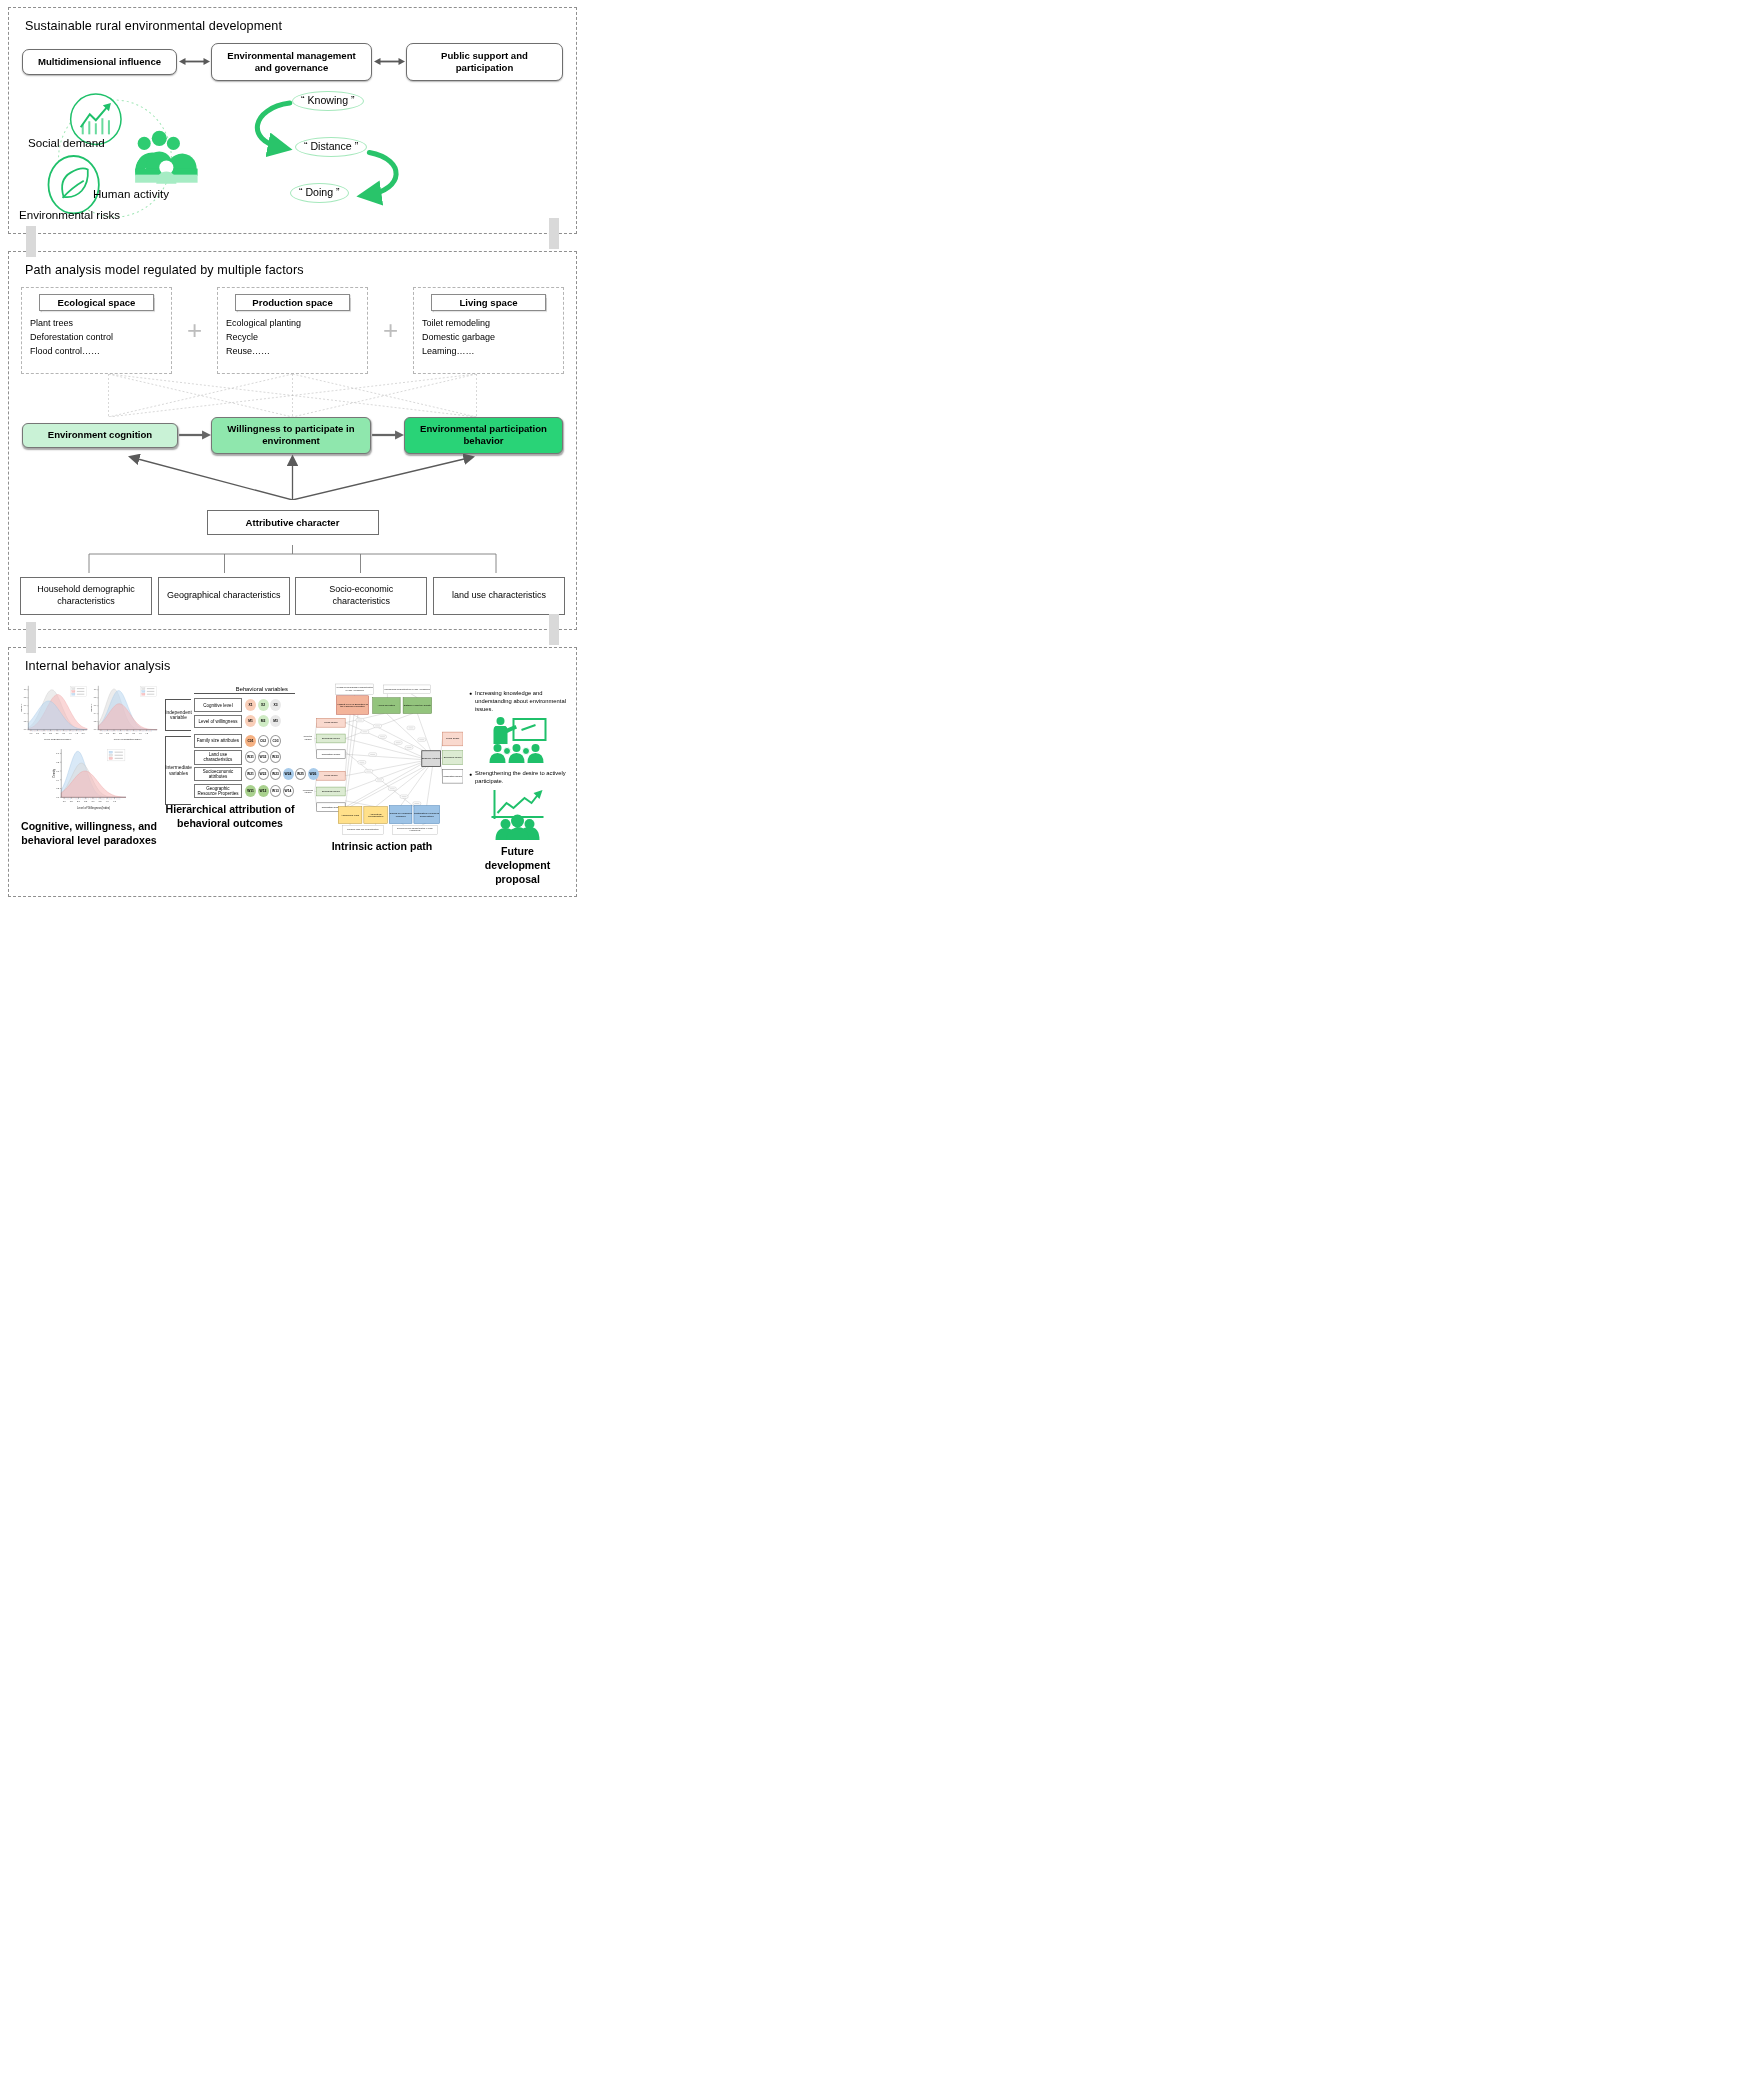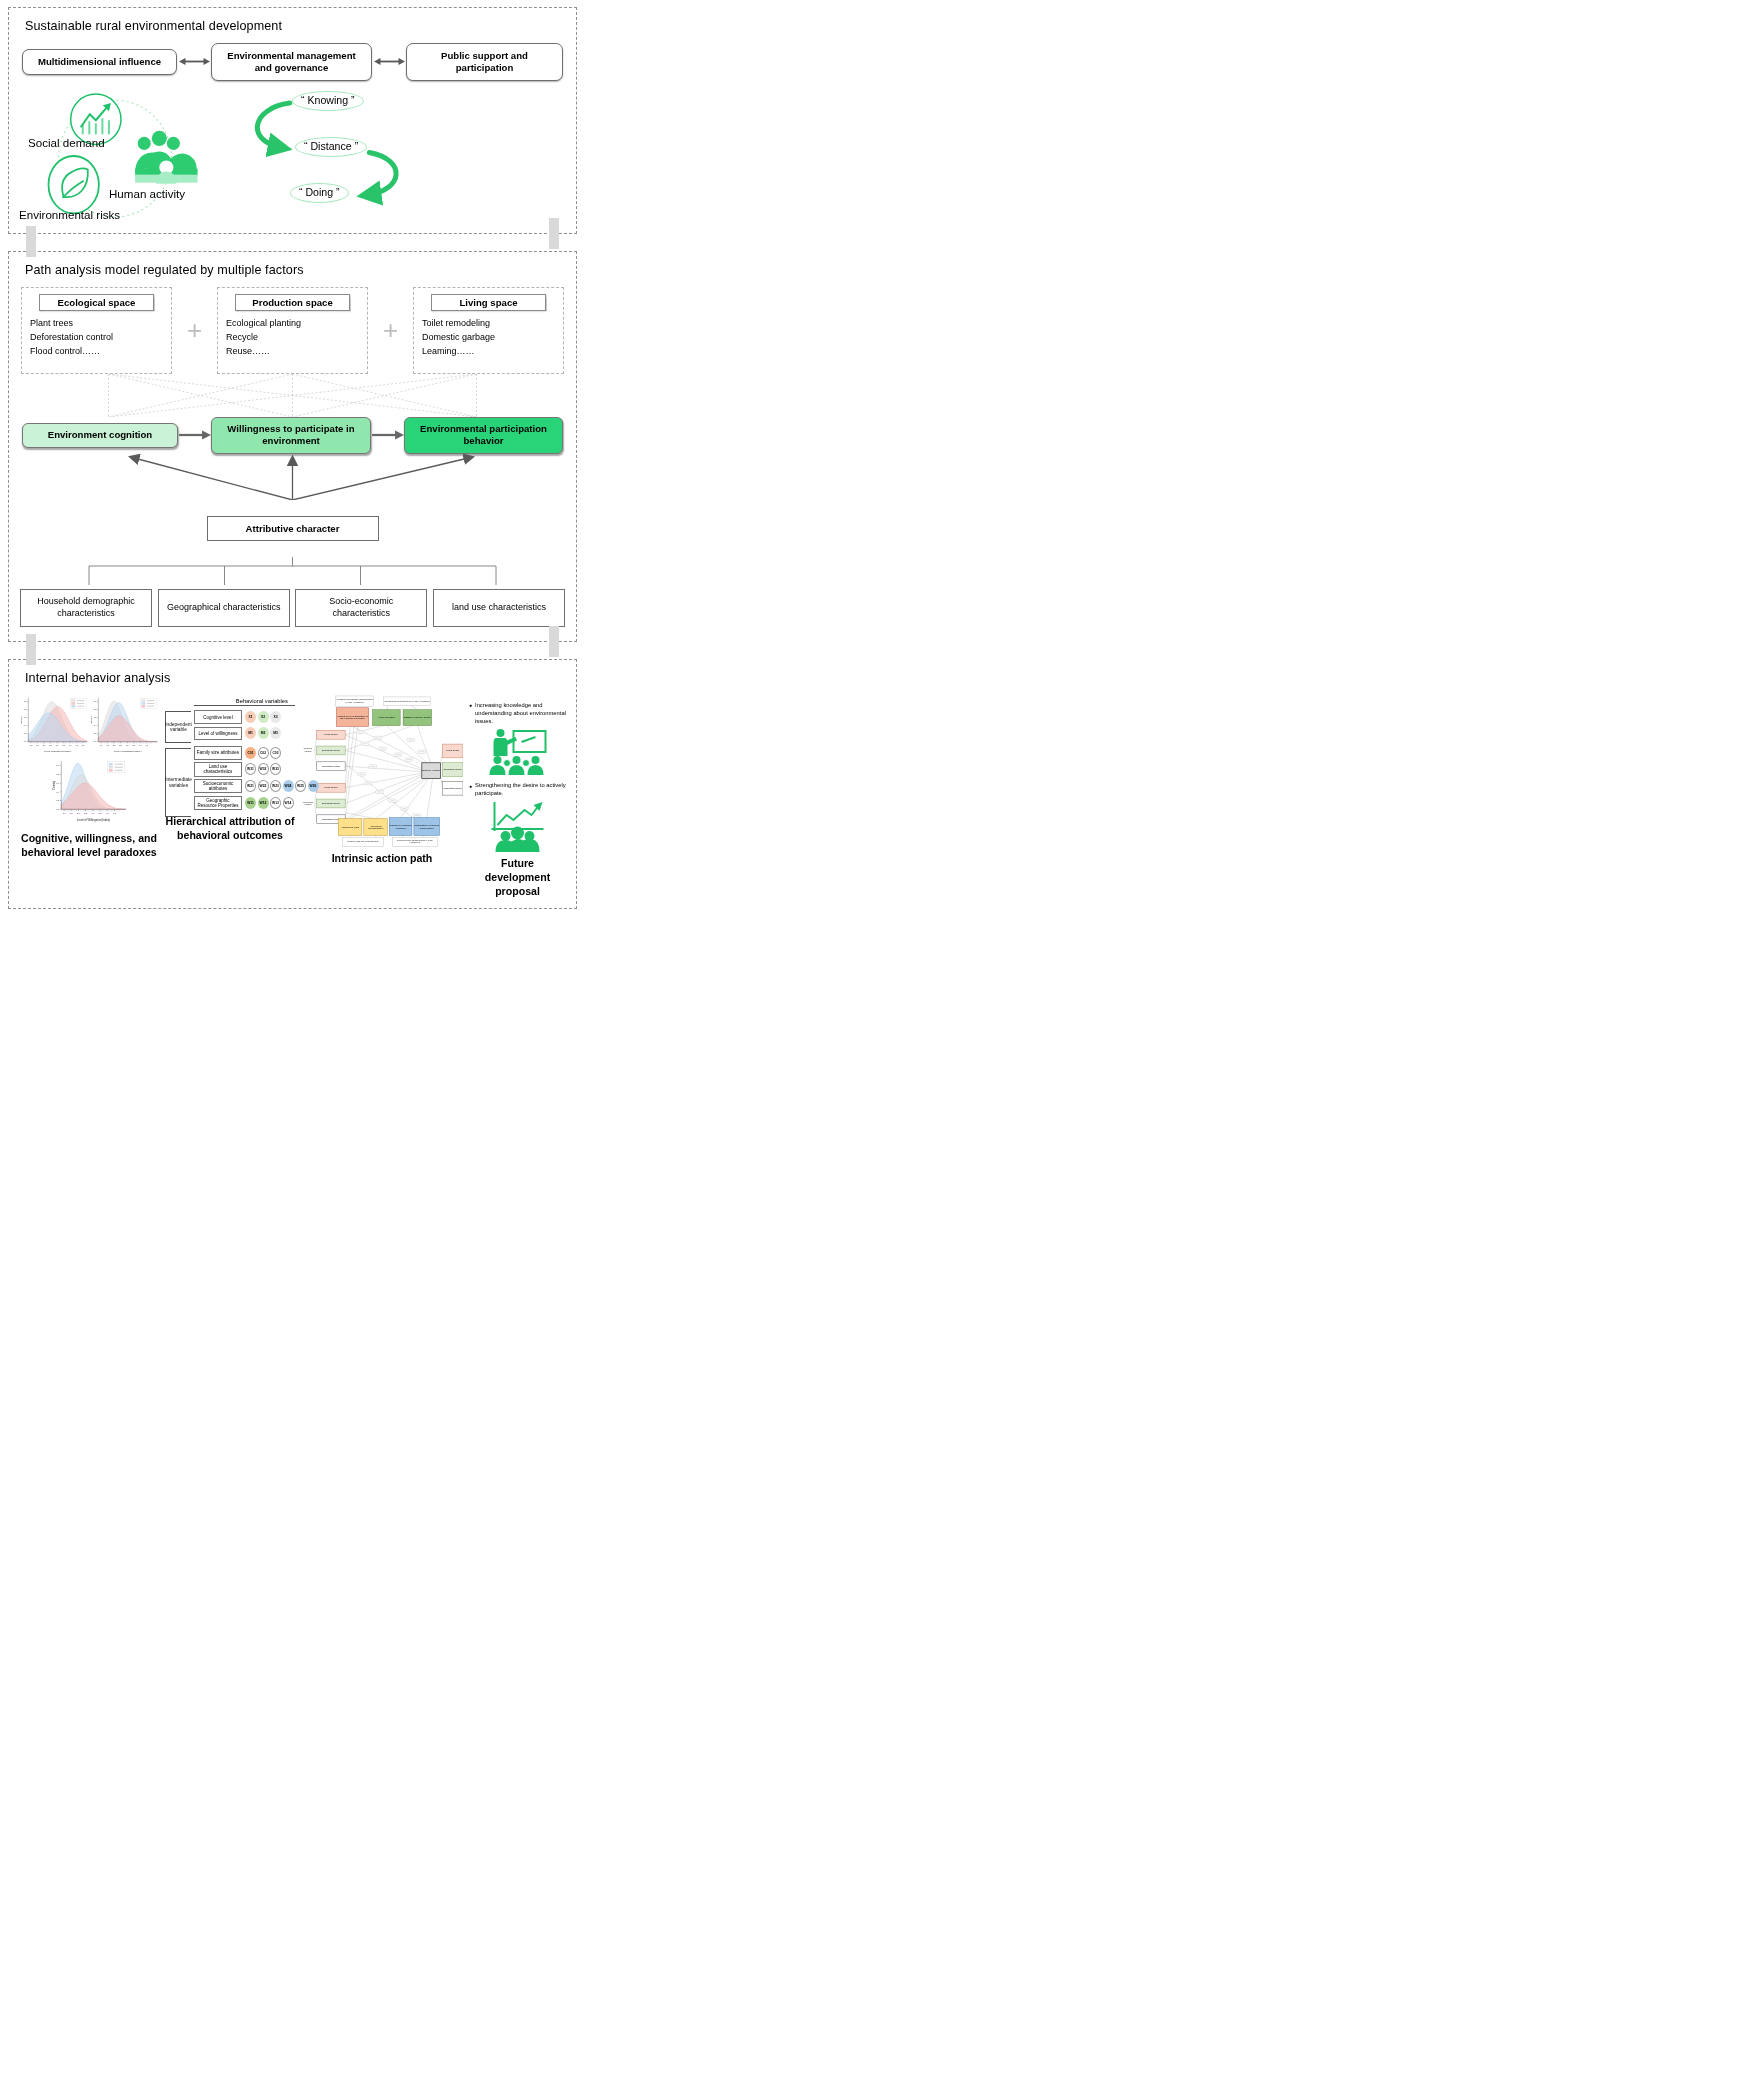--- a/index.html
+++ b/index.html
@@ -29,21 +29,21 @@
   .space { border:1px dashed #b5b5b5; width:151px; padding:6px 8px 8px 8px; min-height:87px; }
   .space-header { border:1px solid #8a8a8a; background:#fff; font-weight:bold; font-size:9.6px;
                   text-align:center; padding:2px 3px; margin:0 auto 6px auto; width:86%;
                   box-shadow:0.5px 1px 1px #c9c9c9; }
   .space-item { font-size:9px; line-height:1.55; }
   .plus { color:#bdbdbd; font-size:26px; font-weight:300; line-height:0.8; padding:0 2px; }
   .greenrow { display:flex; align-items:center; justify-content:space-between; margin:0 3px; }
   .gbox { border:1px solid #767676; border-radius:6px; font-weight:bold; font-size:9.6px; text-align:center;
           padding:5px 4px; line-height:1.3; box-shadow:0.5px 1.5px 1.5px rgba(0,0,0,.35); }
   .attr-box { border:1px solid #6e6e6e; background:#fff; font-weight:bold; font-size:9.6px; text-align:center;
-              width:172px; margin:16px auto; padding:6px 4px; }
+              width:172px; margin:10px auto; padding:6px 4px; }
   .charrow { display:flex; justify-content:space-between; margin:4px 1px; }
   .cbox { border:1px solid #6e6e6e; font-size:9px; text-align:center; display:flex; align-items:center;
           justify-content:center; width:132px; min-height:38px; padding:2px 4px; line-height:1.3; }
   .svgband { display:block; margin:0 auto; }
 
   
   .figs { display:flex; gap:6px; align-items:flex-start; }
   .caption { font-weight:bold; font-size:10.6px; text-align:center; line-height:1.3; margin-top:5px; }
   .fig1 { width:144px; }
   .fig1 .prow { display:flex; justify-content:space-between; }
@@ -130,21 +130,21 @@
           <path d="M272 190 q2 -24 20 -24 q18 0 20 24 z" fill="#a6ecc4"></path>
         </g>
 
         <g>
           <ellipse cx="108" cy="192" rx="50" ry="57" fill="#fff" stroke="#1fc06a" stroke-width="3.5"></ellipse>
           <path d="M88 216 q-10 -34 14 -48 q22 -13 34 -6 q2 26 -12 42 q-14 15 -36 12 z" fill="none" stroke="#1fc06a" stroke-width="3.5"></path>
           <path d="M86 218 q18 -20 42 -34" fill="none" stroke="#1fc06a" stroke-width="3.5"></path>
         </g>
       </svg>
       <div class="p1label" style="left:9px; top:48px;">Social demand</div>
-      <div class="p1label" style="left:90px; top:99px;">Human activity</div>
+      <div class="p1label" style="left:74px; top:99px;">Human activity</div>
       <div class="p1label" style="left:0px; top:120px;">Environmental risks</div>
     </div>
 
 
     <div class="p1col3">
       <svg width="187" height="130" viewBox="0 0 370 258" style="position:absolute;left:0;top:0;">
         <defs>
           <marker id="ga1" markerWidth="5" markerHeight="5" refX="2.6" refY="2.5" orient="auto">
             <polygon points="0,0 5,2.5 0,5" fill="#29c46a"></polygon>
           </marker>

